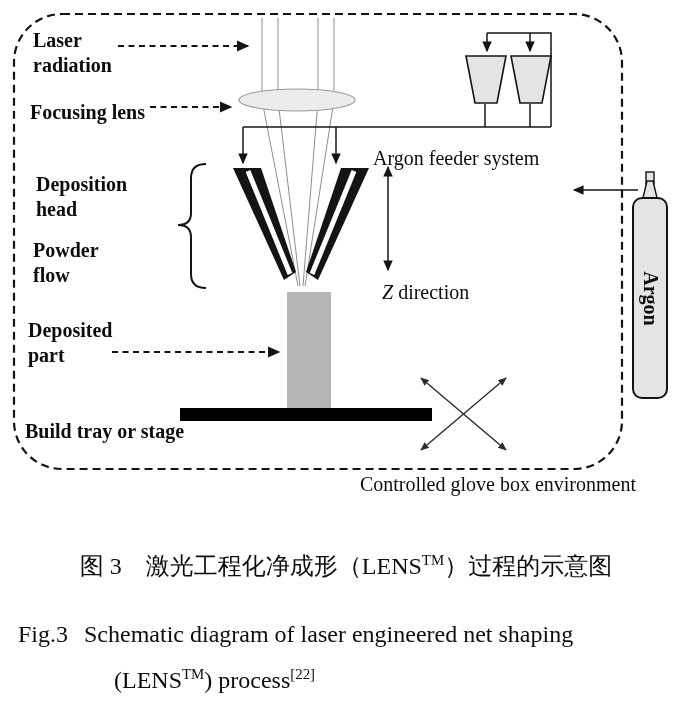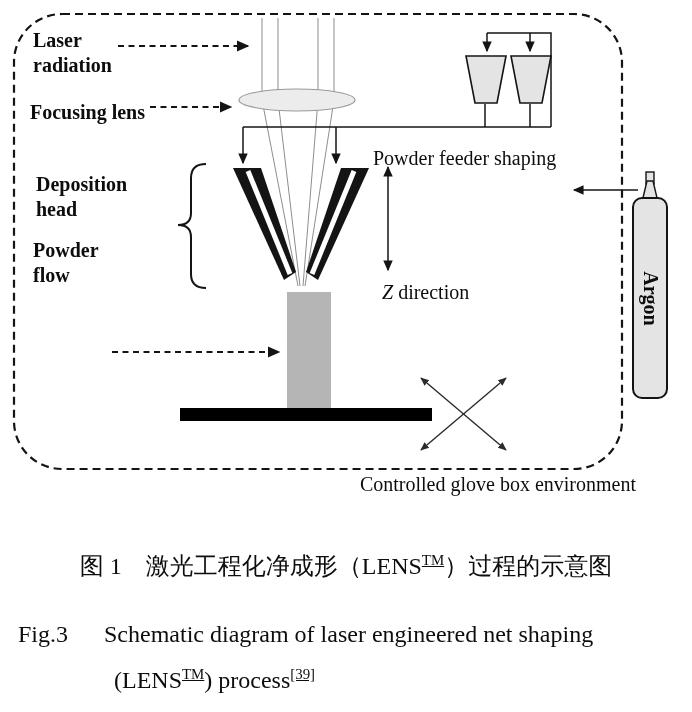--- a/index.html
+++ b/index.html
@@ -7,22 +7,22 @@
         font-family:"Liberation Serif","DejaVu Serif",serif;color:#0d0d0d;}
   .canvas{position:absolute;left:0;top:0;}
   .lbl{position:absolute;font-size:20px;line-height:1.25;color:#0d0d0d;}
   .b{font-weight:700;}
   .it{font-style:italic;}
   .argon-box{position:absolute;left:633px;top:198px;width:34px;height:200px;
              display:flex;align-items:center;justify-content:center;}
   .argon-box span{transform:rotate(90deg);white-space:nowrap;font-weight:700;font-size:20px;}
   .cap{position:absolute;font-size:24px;line-height:1.2;color:#0d0d0d;white-space:nowrap;}
   .cap.zh{left:0;width:100%;text-align:center;}
-  .figno{margin-right:36px;}
-  sup{font-size:62%;vertical-align:super;line-height:0;text-decoration:underline;}
+  .figno{margin-right:16px;}
+  sup{font-size:62%;vertical-align:super;line-height:0;}
 </style>
 </head>
 <body>
 
 <div class="page">
 
   <svg class="canvas" width="692" height="520" viewBox="0 0 692 520">
     <defs>
       <marker id="arr" viewBox="0 0 10 10" refX="8.5" refY="5" markerWidth="7.5" markerHeight="7.5" orient="auto-start-reverse">
         <path d="M0,0.8 L9.5,5 L0,9.2 Z" fill="#141414"></path>
@@ -91,39 +91,41 @@
     <g stroke="#2b2b2b" stroke-width="1.4">
       <line x1="421" y1="378" x2="506" y2="450" marker-start="url(#arrS)" marker-end="url(#arrS)"></line>
       <line x1="506" y1="378" x2="421" y2="450" marker-start="url(#arrS)" marker-end="url(#arrS)"></line>
     </g>
   </svg>
 
   <div class="lbl b" style="left:33px;top:28px;width:108px">Laser radiation</div>
   <div class="lbl b" style="left:30px;top:100px;white-space:nowrap">Focusing lens</div>
   <div class="lbl b" style="left:36px;top:172px;width:118px;text-align:left">Deposition head</div>
   <div class="lbl b" style="left:33px;top:238px;width:88px">Powder flow</div>
+  <div class="lbl b" style="left:28px;top:318px;width:104px">Deposited part</div>
+  <div class="lbl b" style="left:25px;top:419px;white-space:nowrap">Build tray or stage</div>
 
-  <div class="lbl" style="left:373px;top:146px;white-space:nowrap">Powder feeder shaping</div>
+  <div class="lbl" style="left:373px;top:146px;white-space:nowrap">Argon feeder system</div>
 
   <div class="lbl" style="left:382px;top:280px;white-space:nowrap">
     <span class="it">Z</span><span> direction</span>
   </div>
 
 
   <div class="argon-box">
     <span>Argon</span>
   </div>
 
   <div class="lbl" style="left:0;top:472px;width:636px;text-align:right">Controlled glove box environment</div>
 
   <div class="cap zh" style="top:552px">
-    <span>图 1　激光工程化净成形（LENS</span><sup>TM</sup><span>）过程的示意图</span>
+    <span>图 3　激光工程化净成形（LENS</span><sup>TM</sup><span>）过程的示意图</span>
   </div>
 
   <div class="cap" style="left:18px;top:620px">
     <span class="figno">Fig.3</span><span>Schematic diagram of laser engineered net shaping</span>
   </div>
 
   <div class="cap" style="left:114px;top:666px">
-    <span>(LENS</span><sup>TM</sup><span>) process</span><sup>[39]</sup>
+    <span>(LENS</span><sup>TM</sup><span>) process</span><sup>[22]</sup>
   </div>
 
 </div>
 
 </body></html>

